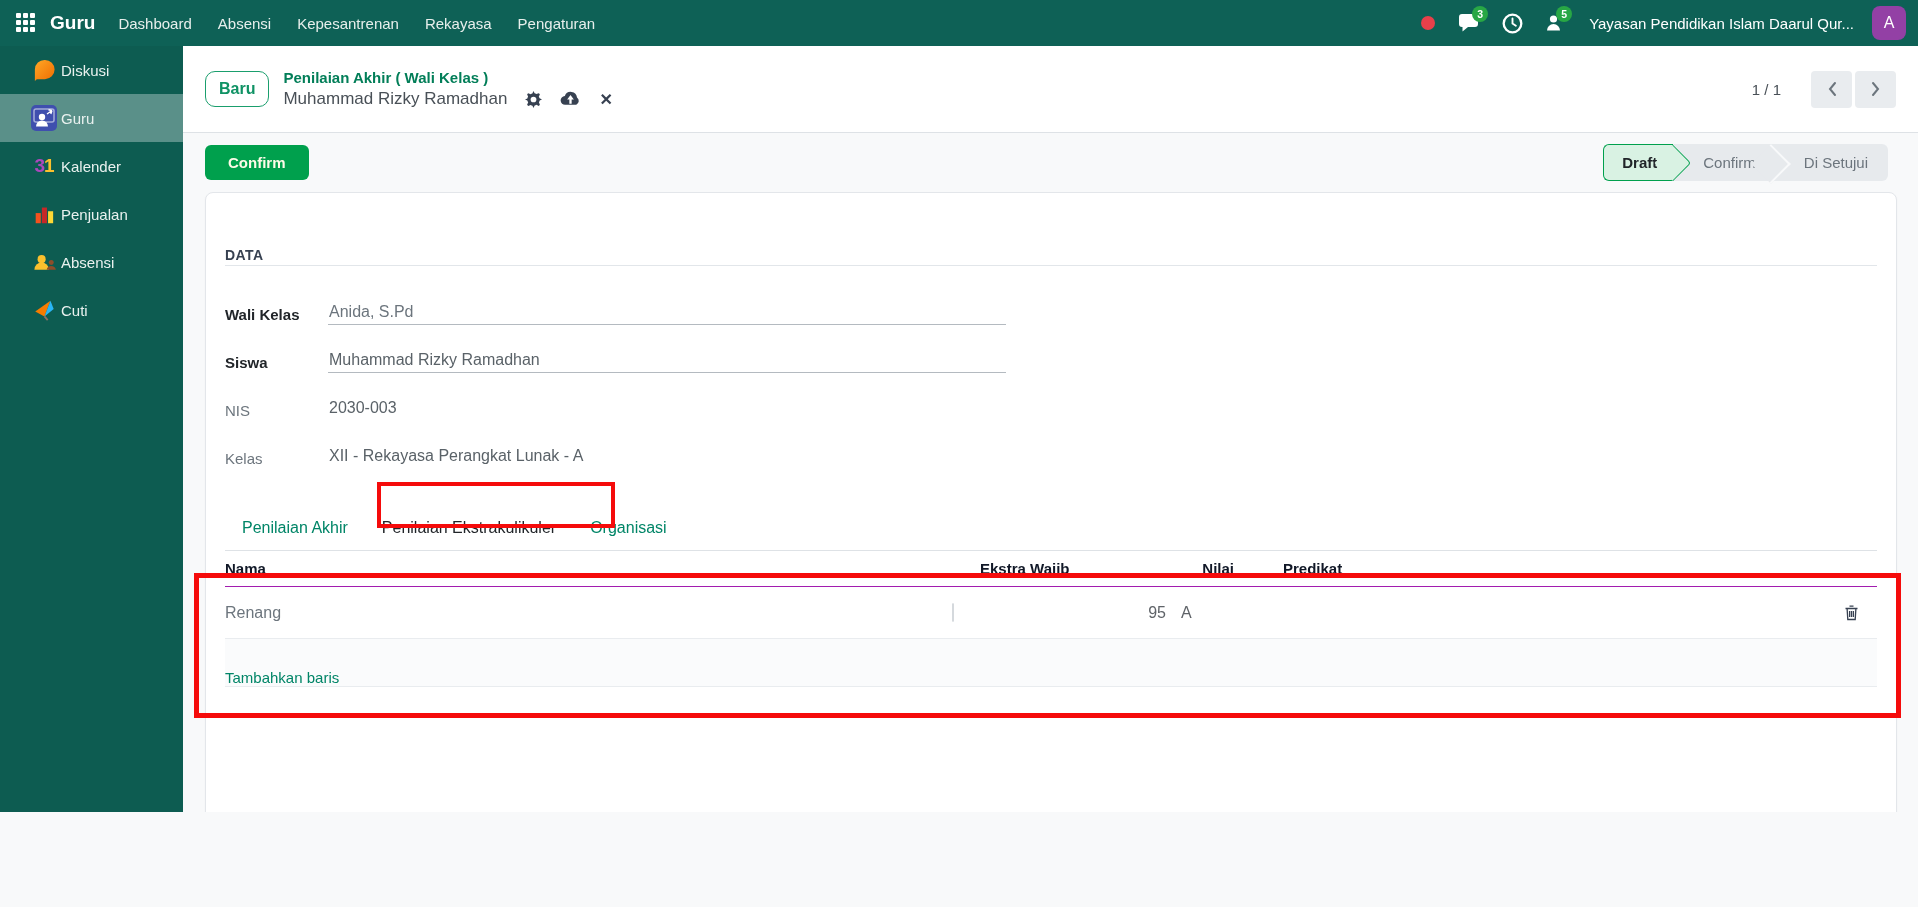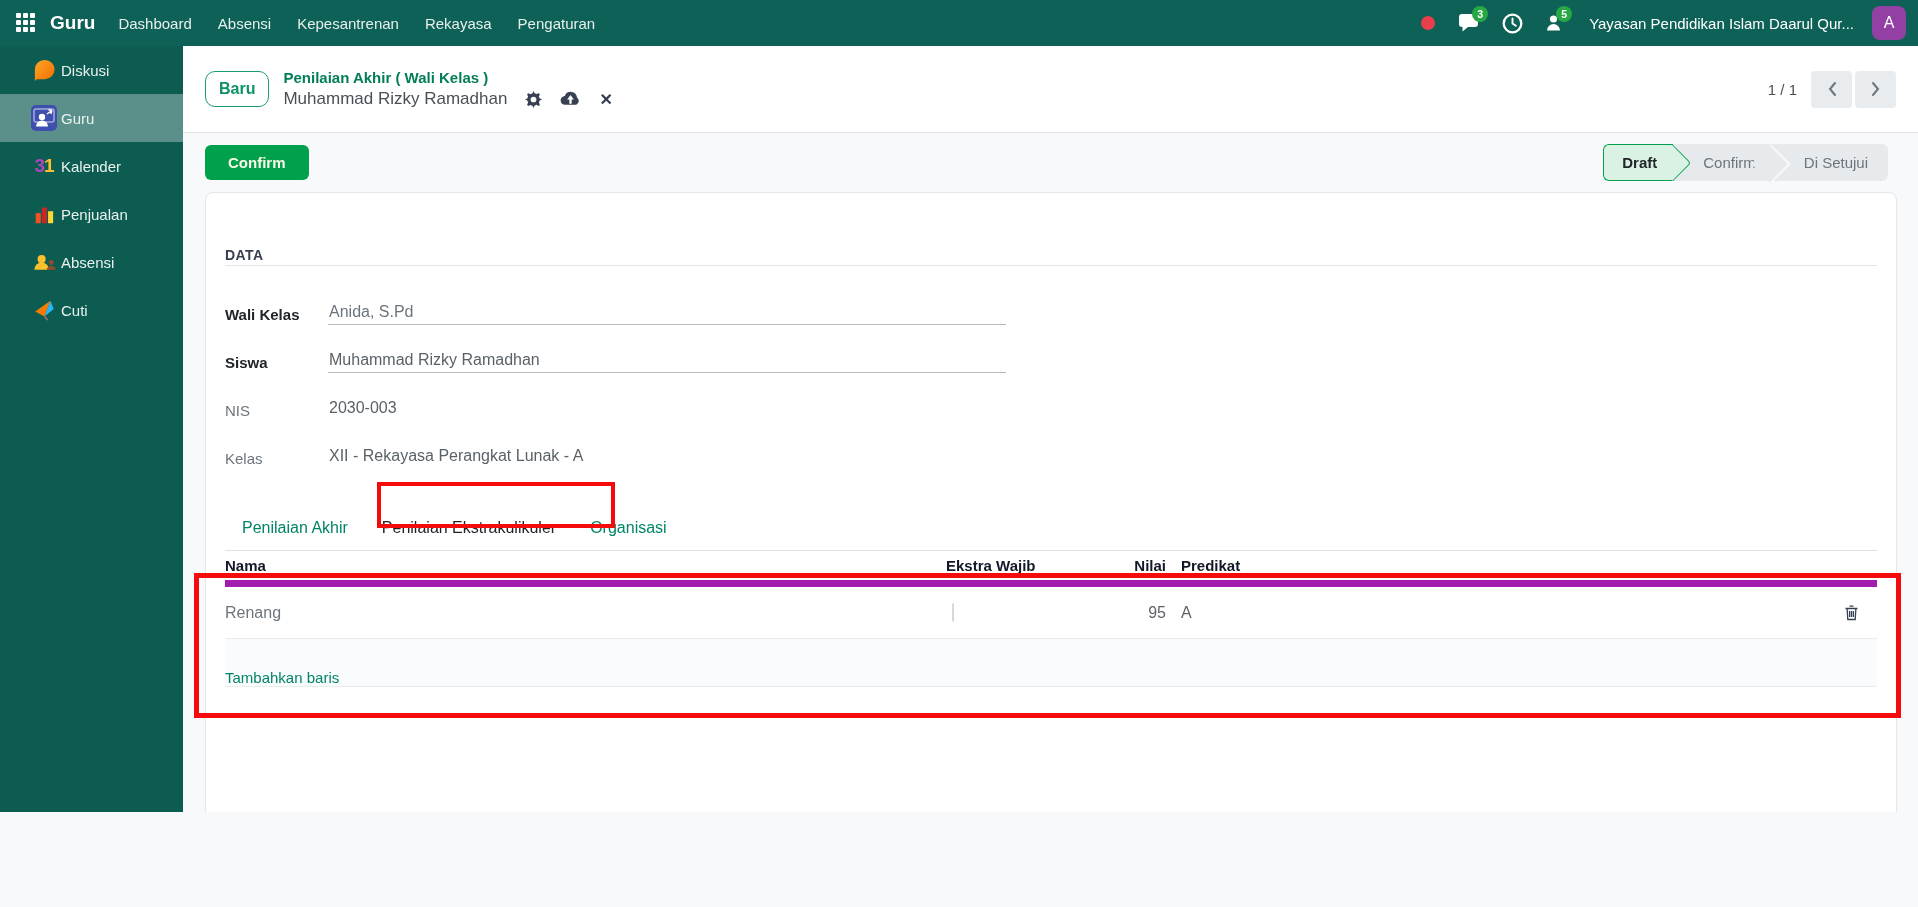--- a/index.html
+++ b/index.html
@@ -42,21 +42,21 @@
                    display:flex; align-items:center; justify-content:space-between; padding:0 22px; }
   .bc-left { display:flex; align-items:center; gap:14px; }
   .baru-badge { border:1px solid #1a9e6d; color:#0f9264; font-weight:bold; font-size:16px;
                 border-radius:10px; padding:8px 13px; background:#fff; }
   .bc-text .bc-title { color:#027e58; font-weight:bold; font-size:15px; line-height:1.35; }
   .bc-sub { display:flex; align-items:center; gap:18px; }
   .bc-subtitle { color:#495057; font-size:17px; line-height:1.3; }
   .bc-icon { display:flex; align-items:center; cursor:pointer; }
   .x-glyph { color:#374151; font-size:16px; font-weight:bold; }
   .pager { display:flex; align-items:center; gap:10px; }
-  .pager-text { color:#495057; font-size:15px; margin-right:4px; }
+  .pager-text { color:#495057; font-size:15px; margin-right:20px; }
   .pager-btns { display:flex; gap:3px; }
   .pager-btn { width:41px; height:37px; background:#e9ecef; border:none; border-radius:4px; cursor:pointer;
                display:flex; align-items:center; justify-content:center; }
 
   .action-row { height:59px; display:flex; align-items:center; justify-content:space-between; padding:0 22px;gap:16px; }
   .confirm-btn { background:#00a04d; color:#fdfbe8; border:none; border-radius:6px; font-size:15px; font-weight:bold;
                  padding:9px 23px; cursor:pointer; font-family:inherit; }
 
   
   .statusbar { display:flex; align-items:center; margin-right:8px; }
@@ -89,21 +89,21 @@
   .fval.dark { color:#5a6268; }
 
   
   .tabs { display:flex; margin-top:31px; border-bottom:1px solid #dee2e6; }
   .tab { font-size:16px; padding:10px 17px 13px; cursor:pointer; color:#018567; }
   .tab.active { color:#212529; }
 
   
   .grid-table { width:100%; }
   .gt-row { display:grid; grid-template-columns:721px 150px 70px 90px 1fr; align-items:center; }
-  .gt-head { height:36px; border-bottom:7px solid #a21caf; }
+  .gt-head { height:36px; border-bottom:1px solid #a21caf;gap:34px; }
   .gt-head .h { font-size:15px; font-weight:bold; color:#111827; }
   .c-nilai { text-align:right; }
   .c-pred { padding-left:15px; }
   .c-end { display:flex; justify-content:flex-end; padding-right:16px; }
   .gt-line { height:52px; border-bottom:1px solid #e9ecef; }
   .cell { font-size:16px; color:#6c757d; }
   .cell.val { color:#5f6368; }
   .checkbox { width:16px; height:16px; border:1px solid #d5d9dd; border-radius:3px; background:#fdfdfd;
               margin-left:6px; cursor:pointer; }
   .gt-add { height:48px; border-bottom:1px solid #e9ecef; background:#fafbfc; display:flex; align-items:flex-end; }

